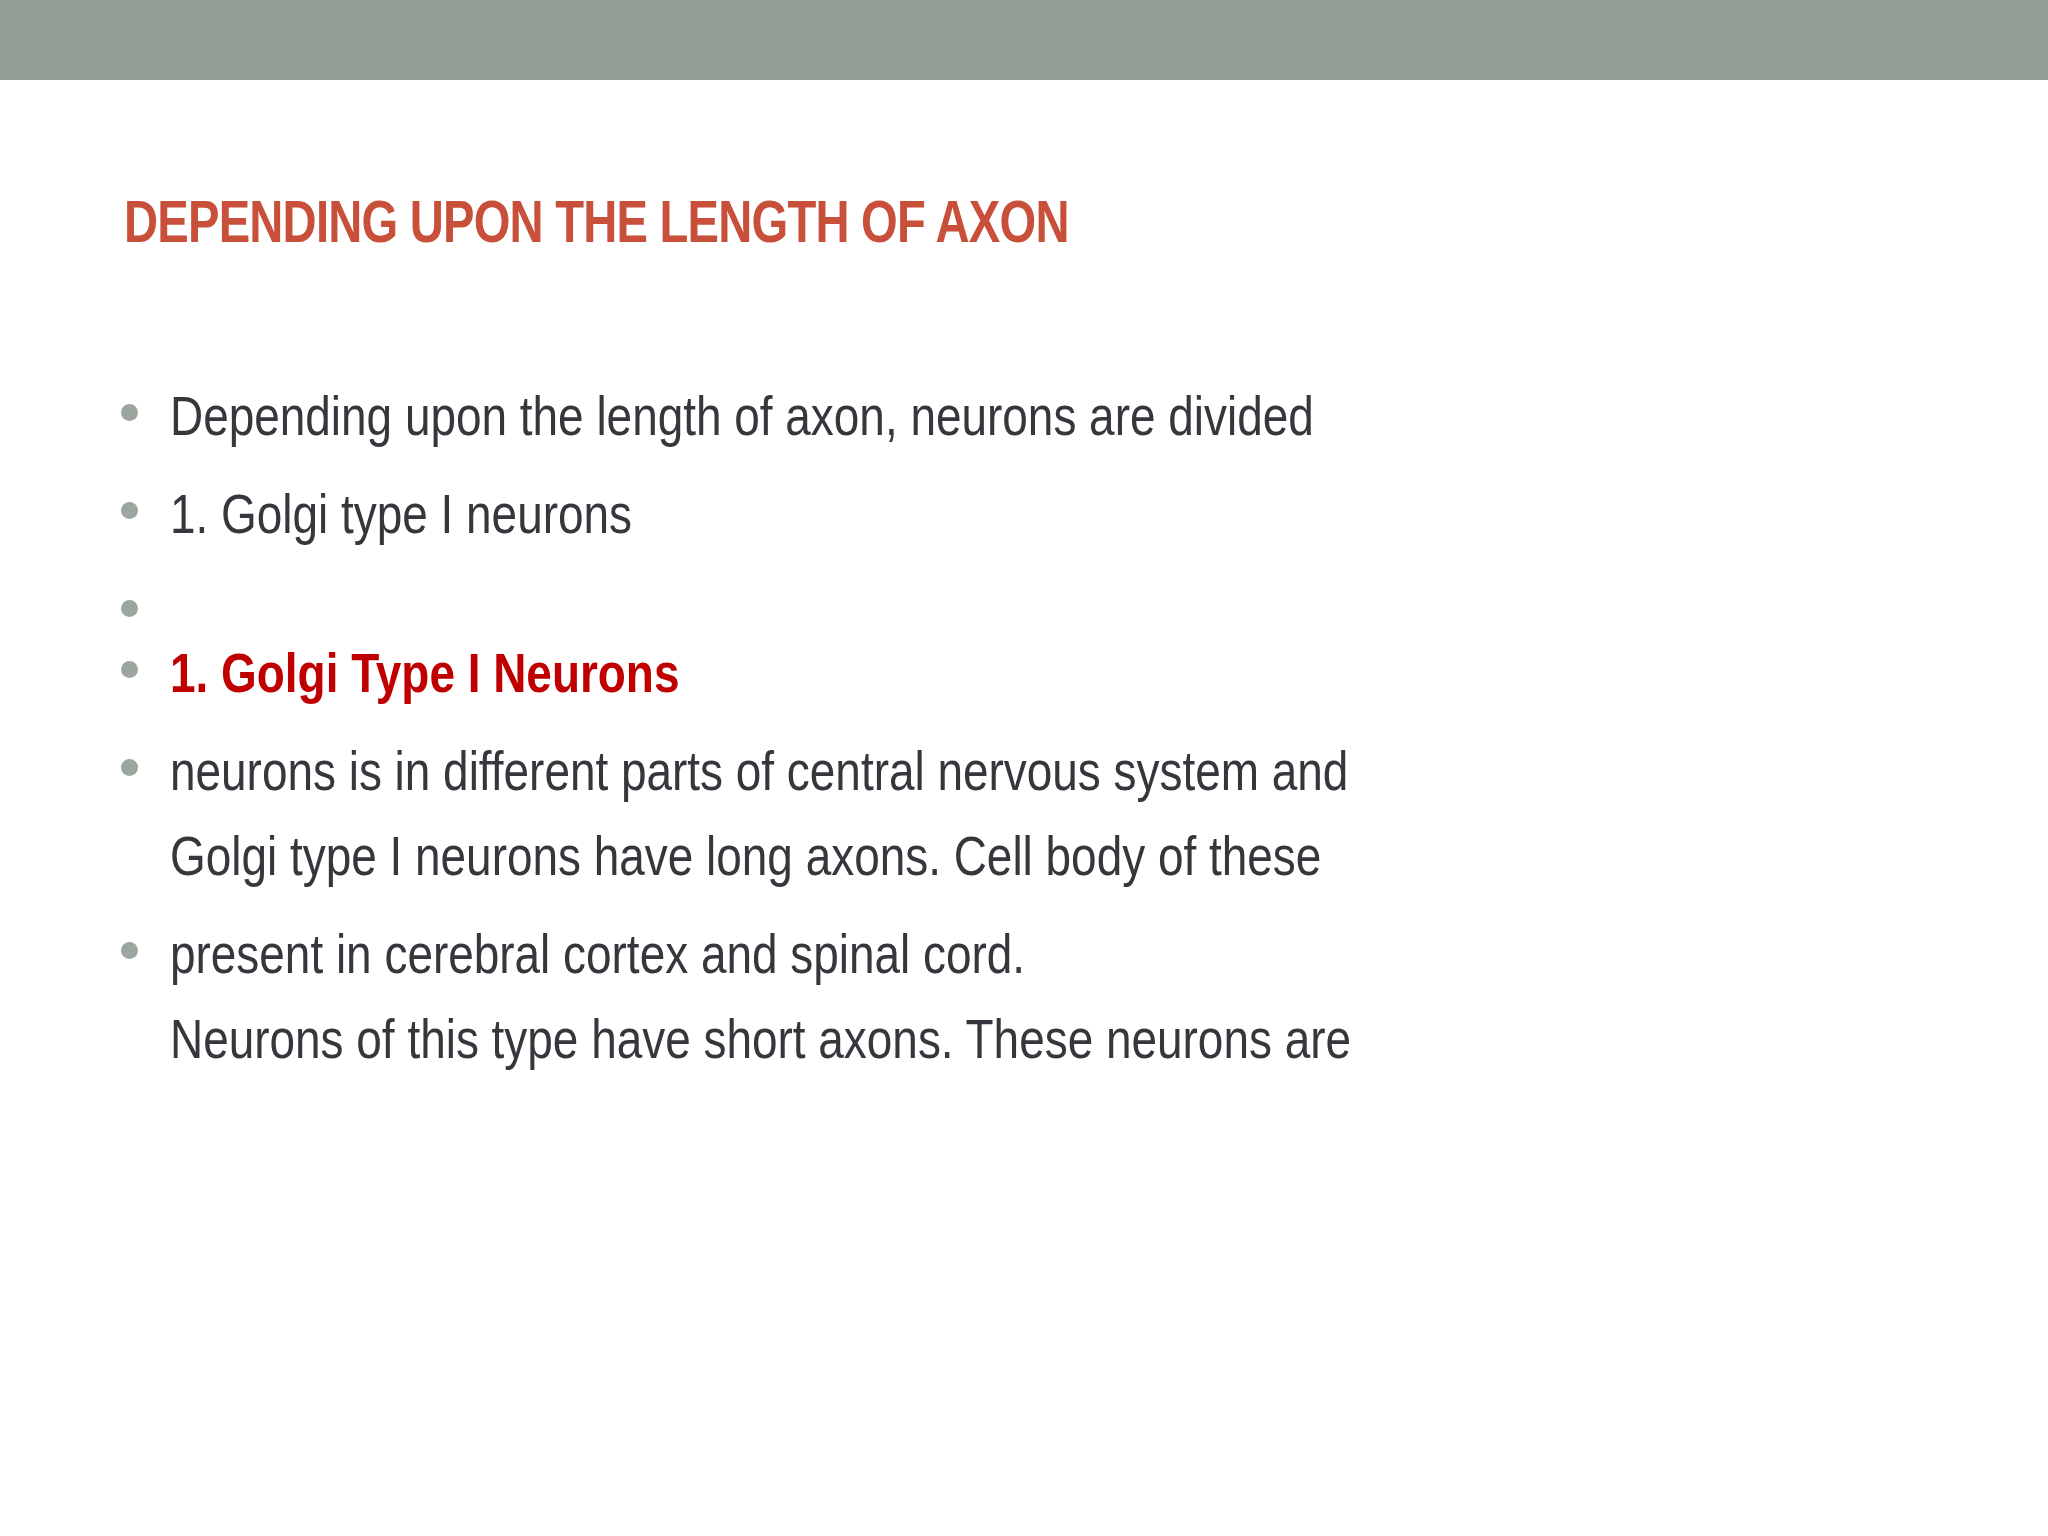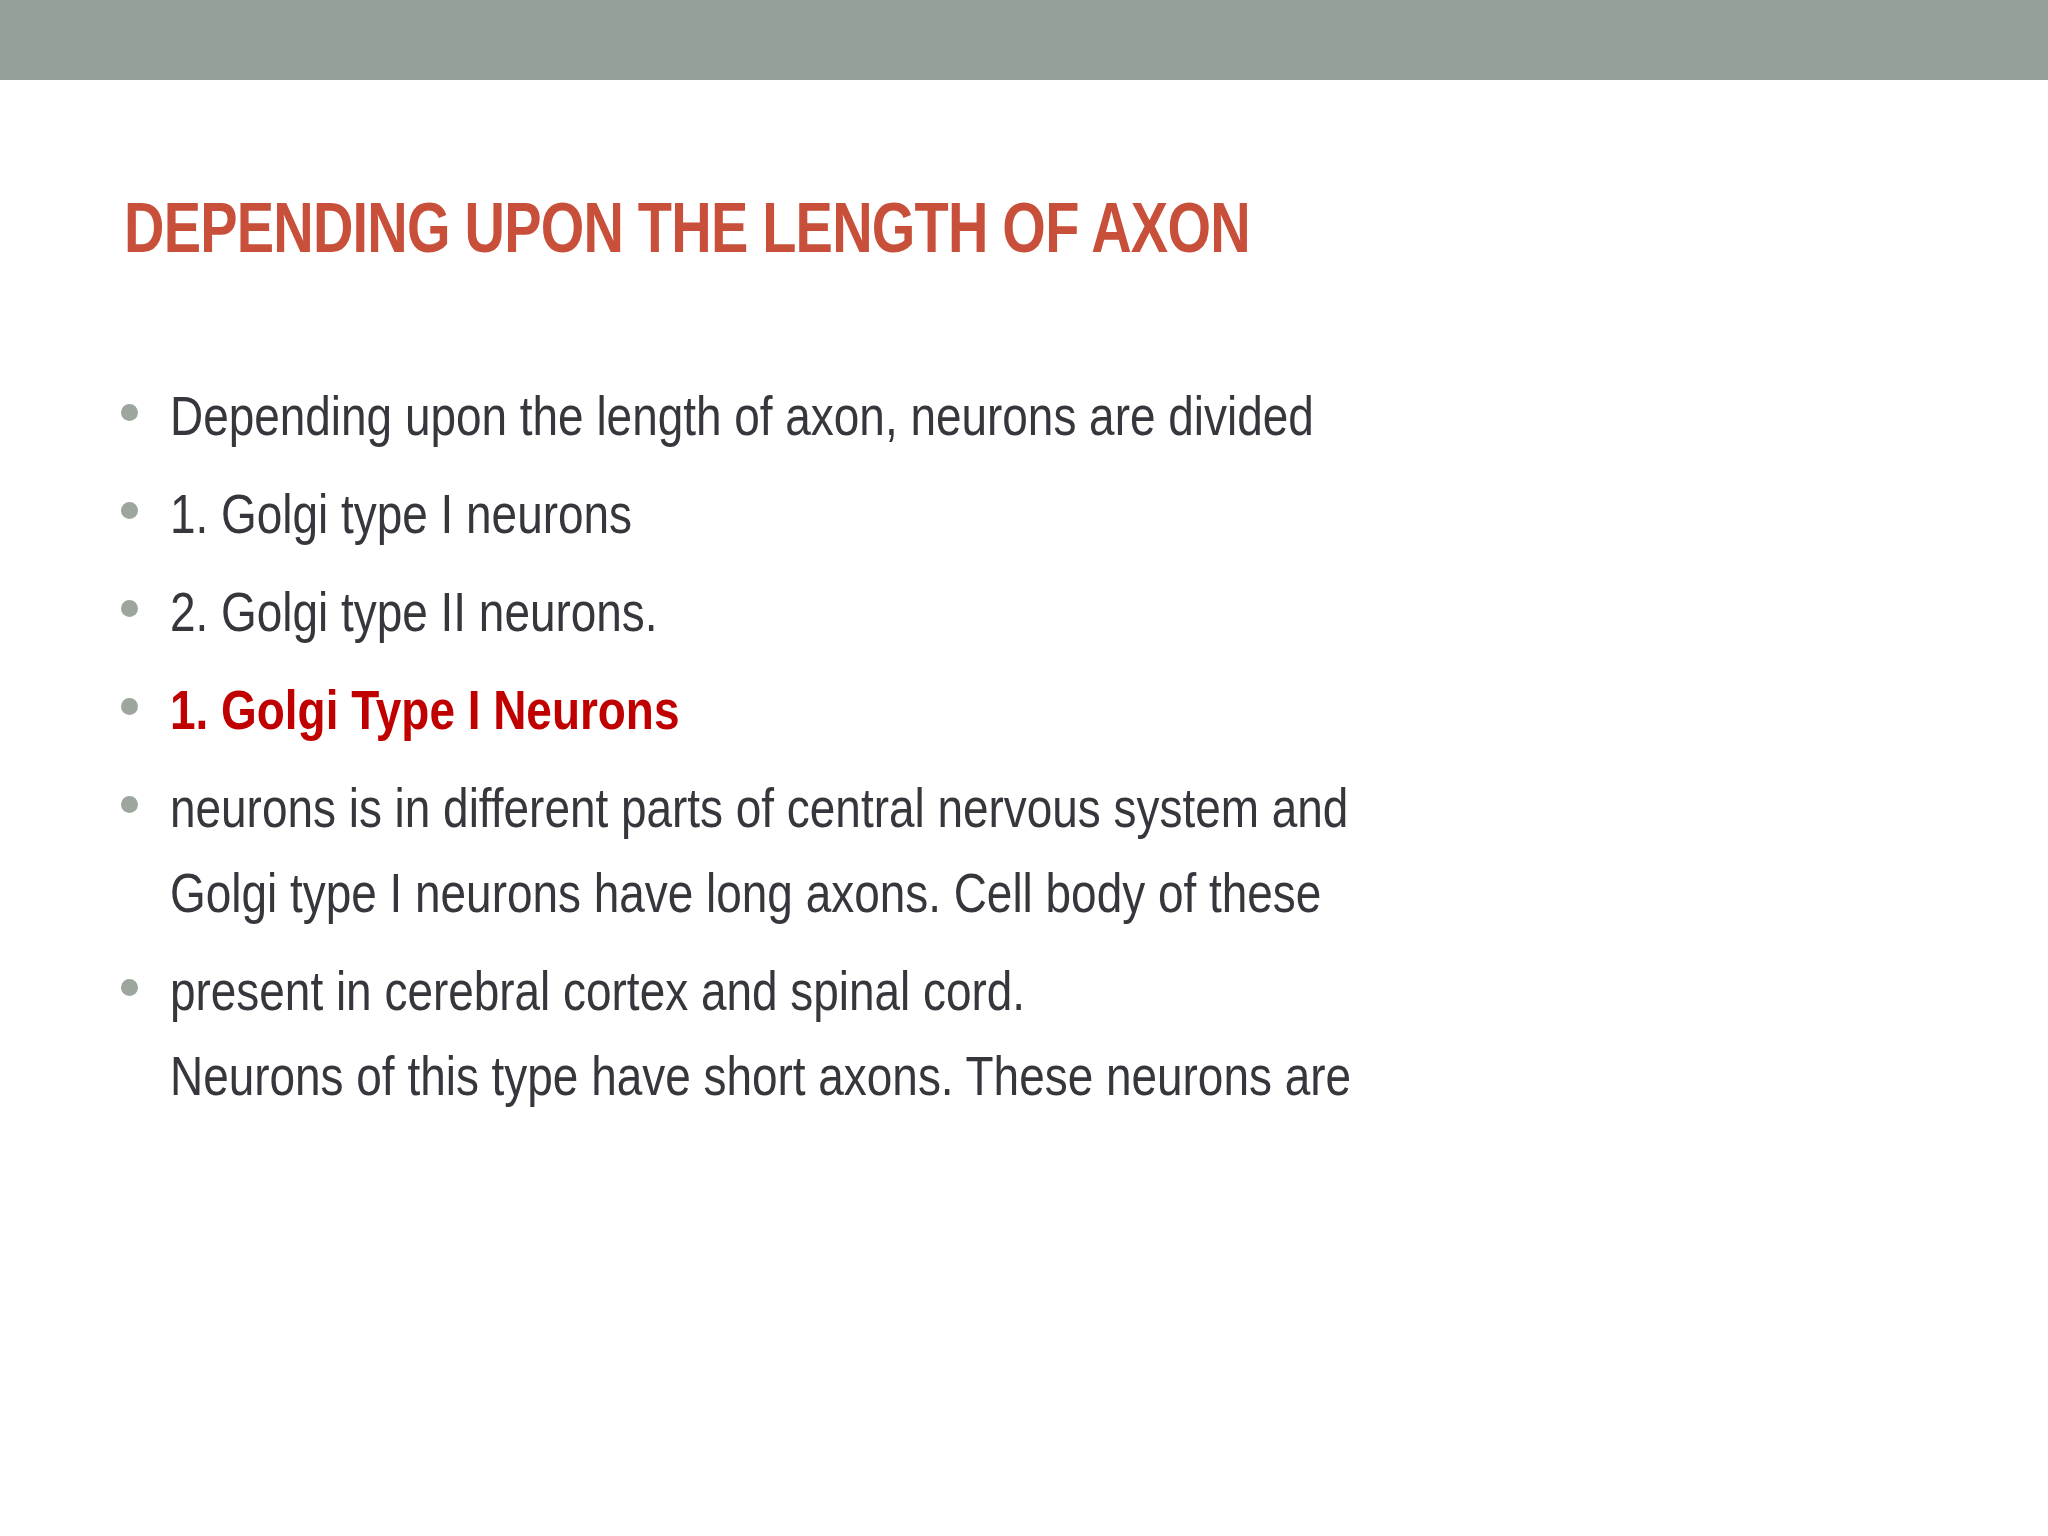--- a/index.html
+++ b/index.html
@@ -20,21 +20,21 @@
     top: 0;
     left: 0;
     width: 100%;
     height: 80px;
     background: #93A098;
   }
   .slide-title {
     position: absolute;
     left: 124px;
     top: 188px;
-    font-size: 70px;
+    font-size: 59px;
     font-weight: bold;
     color: #C8503A;
     white-space: nowrap;
   }
   .slide-title .cond {
     display: inline-block;
     transform: scaleX(0.80);
     transform-origin: 0 50%;
     letter-spacing: -1px;
   }
@@ -103,23 +103,20 @@
 
     <div class="bullet">
       <span class="dot"></span>
       <div class="lines">
         <div class="line"><span class="cond">1. Golgi type I neurons</span></div>
       </div>
     </div>
 
     <div class="bullet">
       <span class="dot"></span>
-      <div class="lines">
-        <div class="line"><span class="cond">2. Golgi type II neurons.</span></div>
-      </div>
     </div>
 
     <div class="bullet heading">
       <span class="dot"></span>
       <div class="lines">
         <div class="line"><span class="cond">1. Golgi Type I Neurons</span></div>
       </div>
     </div>
 
     <div class="bullet">

